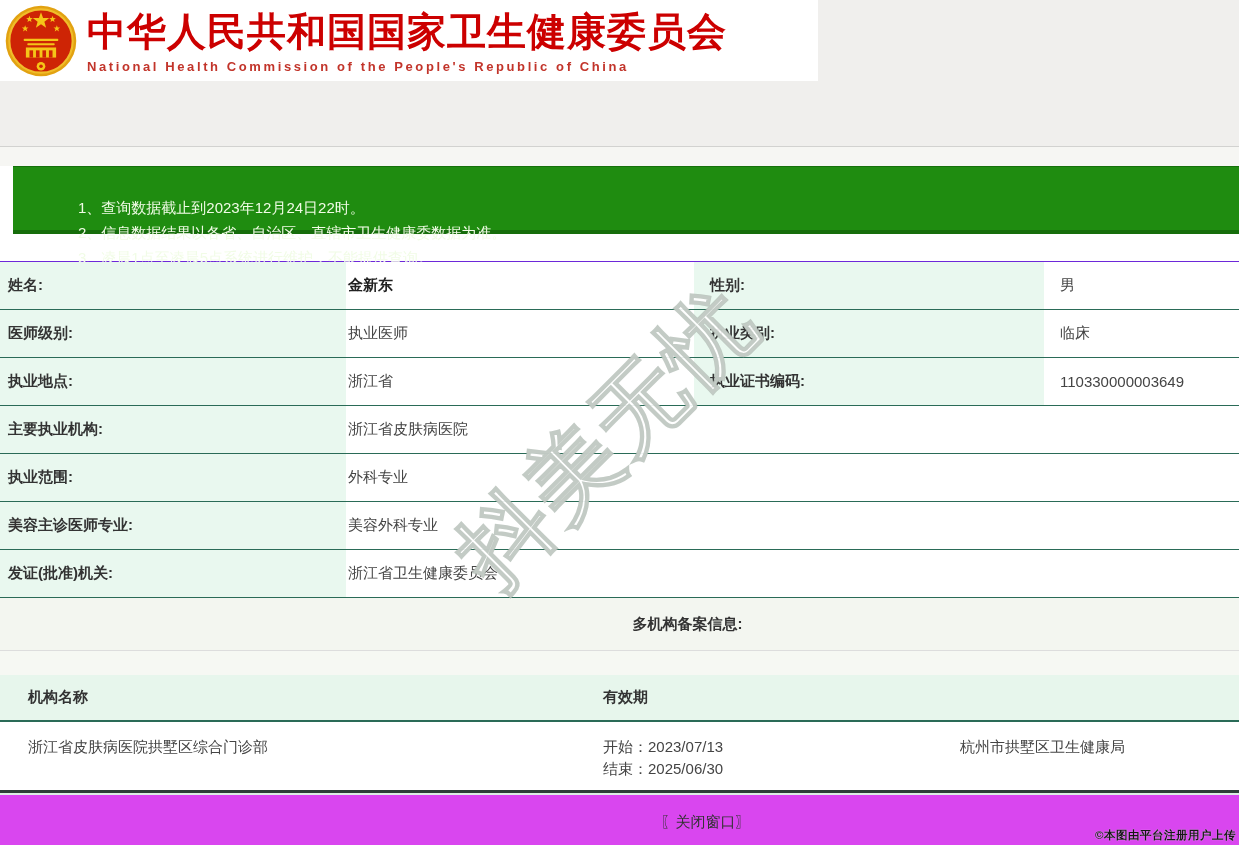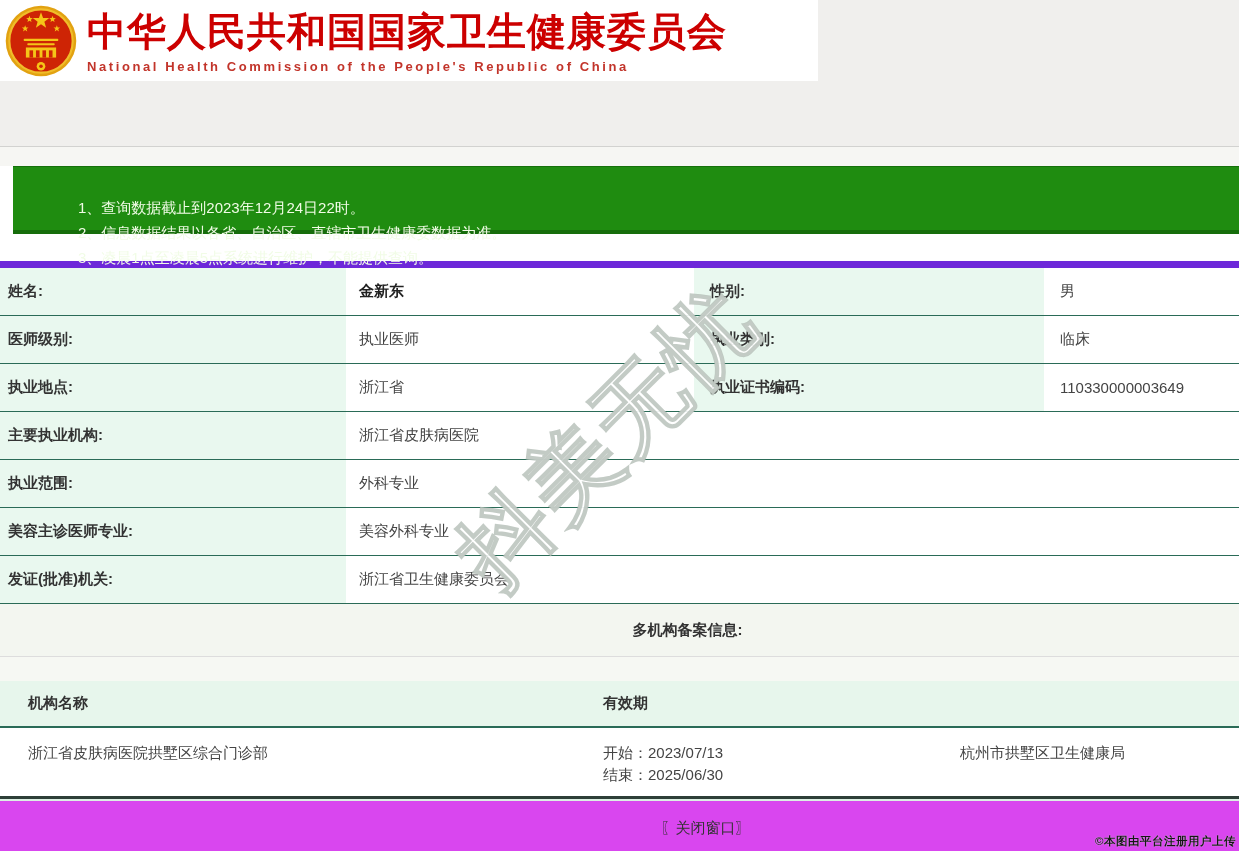--- a/index.html
+++ b/index.html
@@ -20,26 +20,26 @@
   .light-band { height:20px; background:#f6f6f3; border-top:1px solid #d2d2d0; }
   
   .notice {
     margin-left:13px; height:68px; background:#1f8c10;
     border-top:1px solid #15700a; border-bottom:4px solid #166d0b;
     padding:28px 10px 0 65px; 
   }
   .notice-line { color:#f1fce6; font-size:15px; line-height:25px; white-space:nowrap; }
   .gap-white { height:27px; background:#ffffff; }
   
-  .info-table { border-top:7px solid #6d28d9; }
+  .info-table { border-top:1px solid #6d28d9; }
   .irow { display:grid; grid-template-columns:346px 348px 350px 195px; height:48px; border-bottom:1px solid #2a6b57; align-items:stretch; }
   .cell { display:flex; align-items:center; font-size:15px; }
   .lbl  { background:#e9f8ef; font-weight:bold; color:#333; padding-left:8px; }
   .lbl.second { padding-left:16px; }
-  .val  { background:#ffffff; color:#444; padding-left:13px; }
+  .val  { background:#ffffff; color:#444; padding-left:2px; }
   .val.second { padding-left:16px; }
   .val.wide { grid-column:2 / 5; }
   .strong { font-weight:bold; color:#222; }
   
   .section-title { height:53px; background:#f3f6f0; border-bottom:1px solid #dddddd; display:flex; align-items:center; justify-content:center; }
   .section-title span { font-size:15px; font-weight:bold; color:#333; transform:translateX(68px); }
   .section-spacer { height:24px; background:#f6f8f3; }
   .org-header { height:47px; background:#e7f6ec; border-bottom:2px solid #2a6b57;
     display:grid; grid-template-columns:575px 357px auto; align-items:center; padding-left:28px; }
   .org-header .oh { font-size:15px; font-weight:bold; color:#333; }

